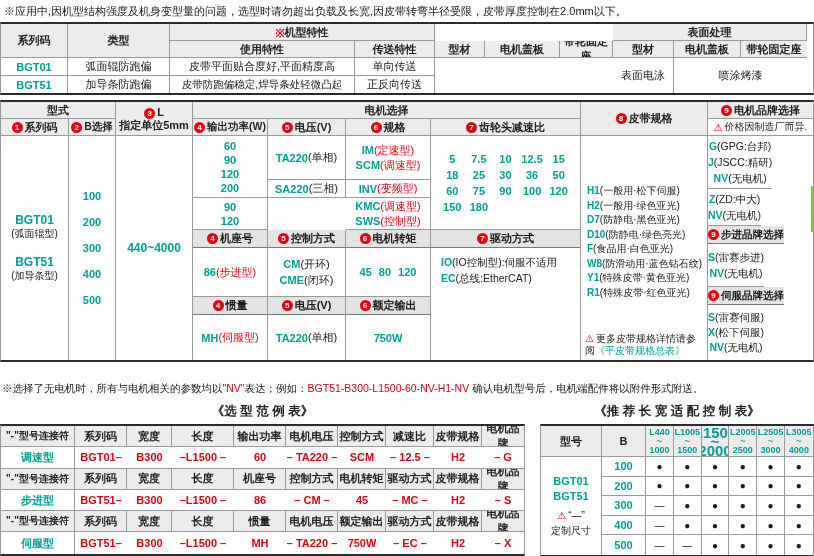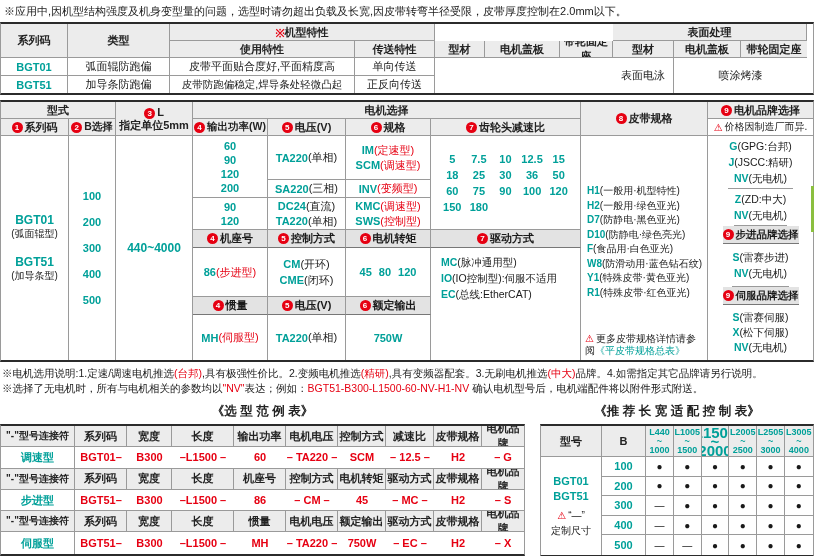--- a/index.html
+++ b/index.html
@@ -150,24 +150,20 @@
       </div>
     <div class="cell" style="grid-area:4/6/5/7">
         <span class="teal b">INV</span>
         <span class="red">(变频型)</span>
       </div>
 
     <div class="cell cellcol teal b lh14" style="grid-area:5/4/6/5">
       <span>90</span>
         <span>120</span>
     </div>
-    <div class="cell cellcol lh15" style="grid-area:5/5/6/6">
-      <div><span class="teal b">DC24</span><span>(直流)</span></div>
-      <div><span class="teal b">TA220</span><span>(单相)</span></div>
-    </div>
     <div class="cell cellcol lh15" style="grid-area:5/6/6/7">
       <div><span class="teal b">KMC</span><span class="red">(调速型)</span></div>
       <div><span class="teal b">SWS</span><span class="red">(控制型)</span></div>
     </div>
 
     <div class="cell cellcol teal b lh16" style="grid-area:3/7/6/8;padding:0 8px;">
       <div class="gear-row">
           <span>5</span>
           <span>7.5</span>
           <span>10</span>
@@ -225,21 +221,20 @@
     <div class="cell teal b" style="grid-area:7/6/8/7">
       <div class="hrow" style="padding:0 10px;">
           <span>45</span>
           <span>80</span>
           <span>120</span>
         </div>
     </div>
 
     <div class="cell cellcol bot" style="grid-area:7/7/10/8;justify-content:flex-start;align-items:stretch;text-align:left;">
       <div style="padding:6px 0 0 10px;line-height:16px;font-size:10.5px;flex:1;">
-        <div><span class="teal b">MC</span><span>(脉冲通用型)</span></div>
         <div><span class="teal b">IO</span><span>(IO控制型):伺服不适用</span></div>
         <div><span class="teal b">EC</span><span>(总线:EtherCAT)</span></div>
       </div>
     </div>
 
     <div class="cell sub" style="grid-area:8/4/9/5">
         <span class="num">4</span>
         <span>惯量</span>
       </div>
     <div class="cell sub" style="grid-area:8/5/9/6">
@@ -256,33 +251,33 @@
         <span class="red">(伺服型)</span>
       </div>
     <div class="cell bot" style="grid-area:9/5/10/6">
         <span class="teal b">TA220</span>
         <span>(单相)</span>
       </div>
     <div class="cell bot teal b" style="grid-area:9/6/10/7">750W</div>
 
     <div class="cell cellcol bot" style="grid-area:3/8/10/9;justify-content:flex-start;align-items:stretch;text-align:left;">
       <div style="padding:48px 0 0 6px;line-height:14.5px;font-size:10px;flex:1;">
-        <div><span class="teal b">H1</span><span>(一般用·机型特性)</span></div>
+        <div><span class="teal b">H1</span><span>(一般用·松下伺服)</span></div>
         <div><span class="teal b">H2</span><span>(一般用·绿色亚光)</span></div>
         <div><span class="teal b">D7</span><span>(防静电·黑色亚光)</span></div>
         <div><span class="teal b">D10</span><span>(防静电·绿色亮光)</span></div>
         <div><span class="teal b">F</span><span>(食品用·白色亚光)</span></div>
         <div><span class="teal b">W8</span><span>(防滑动用·蓝色钻石纹)</span></div>
         <div><span class="teal b">Y1</span><span>(特殊皮带·黄色亚光)</span></div>
         <div><span class="teal b">R1</span><span>(特殊皮带·红色亚光)</span></div>
       </div>
       <div class="cwarn"><span class="warn-ico">⚠</span><span>更多皮带规格详情请参阅</span><span class="teal">《平皮带规格总表》</span></div>
     </div>
 
-    <div class="cell cellcol bot last" style="grid-area:3/9/10/10;justify-content:flex-start;align-items:center;font-size:10.5px;">
+    <div class="cell cellcol bot last" style="grid-area:3/9/10/10;justify-content:flex-start;align-items:flex-start;font-size:10.5px;">
       <div class="vlist" style="height:52px;border-bottom:1px solid #9a9a9a;line-height:16px;text-align:center;">
         <div><span class="teal b">G</span><span>(GPG:台邦)</span></div>
         <div><span class="teal b">J</span><span>(JSCC:精研)</span></div>
         <div><span class="teal b">NV</span><span>(无电机)</span></div>
       </div>
       <div class="vlist" style="height:36px;border-bottom:1px solid #9a9a9a;line-height:16px;text-align:center;">
         <div><span class="teal b">Z</span><span>(ZD:中大)</span></div>
         <div><span class="teal b">NV</span><span>(无电机)</span></div>
       </div>
       <div class="sub" style="height:17px;display:flex;align-items:center;justify-content:center;border-bottom:1px solid #777;">
@@ -300,21 +295,20 @@
       <div class="vlist" style="flex:1;line-height:15px;text-align:center;">
         <div><span class="teal b">S</span><span>(雷赛伺服)</span></div>
         <div><span class="teal b">X</span><span>(松下伺服)</span></div>
         <div><span class="teal b">NV</span><span>(无电机)</span></div>
       </div>
     </div>
   </div>
 
   <div class="green-strip"></div>
 
-  <div class="abs note" style="top:367px;left:2px;"><span>※电机选用说明:1.定速/调速电机推选</span><span class="red">(台邦)</span><span>,具有极强性价比。2.变频电机推选</span><span class="red">(精研)</span><span>,具有变频器配套。3.无刷电机推选</span><span class="red">(中大)</span><span>品牌。4.如需指定其它品牌请另行说明。</span></div>
   <div class="abs note" style="top:382px;left:2px;"><span>※选择了无电机时，所有与电机相关的参数均以</span><span class="red">"NV"</span><span>表达；例如：</span><span class="red">BGT51-B300-L1500-60-NV-H1-NV</span><span> 确认电机型号后，电机端配件将以附件形式附送。</span></div>
 
   <div class="abs title" style="top:403px;left:0;width:525px;">《选 型 范 例 表》</div>
   <div class="abs title" style="top:403px;left:540px;width:274px;">《推 荐 长 宽 适 配 控 制 表》</div>
 
   <div class="abs grid" style="top:424px;left:0;width:525px;grid-template-columns:74px 52px 45px 62px 52px 52px 48px 48px 48px 42px;grid-template-rows:repeat(6,21.3px);">
     <div class="cell hdr" style="grid-area:1/1/2/2;font-size:10px;">"-"型号连接符</div>
     <div class="cell hdr" style="grid-area:1/2/2/3">系列码</div>
     <div class="cell hdr" style="grid-area:1/3/2/4">宽度</div>
     <div class="cell hdr" style="grid-area:1/4/2/5">长度</div>

